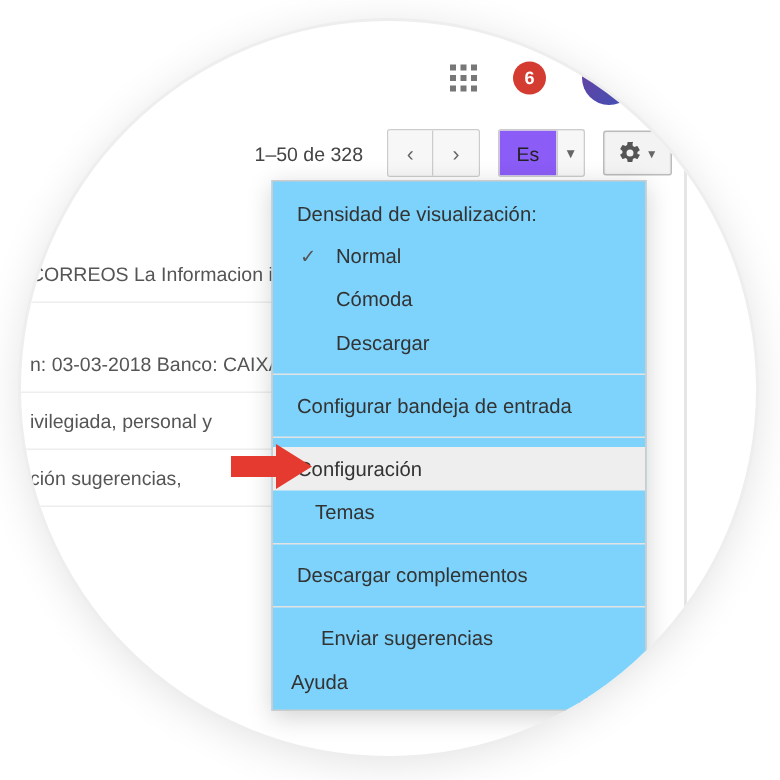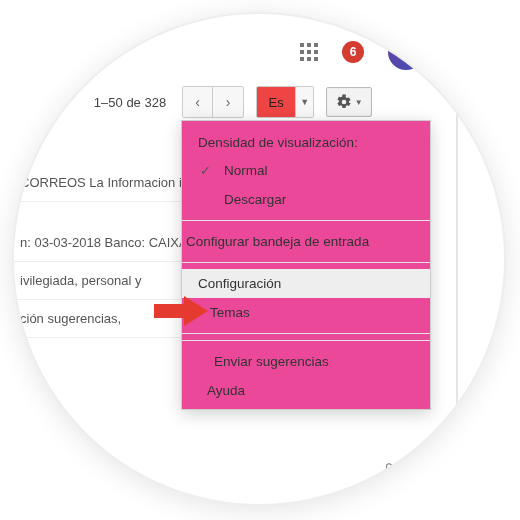--- a/index.html
+++ b/index.html
@@ -58,33 +58,33 @@
     width: 36px; height:36px; border-radius:50%;
     background: linear-gradient(135deg,#6b3fa0,#3f51b5);
   }
   
   .toolbar {
     position:absolute;
     top: 72px;
     left: 4px; right: 50px;
     display:flex;
     align-items:center;
-    justify-content:center;
+    justify-content:flex-end;
     gap: 12px;
     padding-right: 6px;
   }
   .count { font-size:13px; color:#444; margin-right:4px;}
   .pager { display:flex; border:1px solid #ccc; border-radius:2px; }
   .pager button {
     width:30px; height:30px; background:#f7f7f7; border:none;
     border-right:1px solid #ccc; cursor:pointer; font-size:14px; color:#666;
   }
   .pager button:last-child { border-right:none; }
   .lang { display:flex; border:1px solid #ccc; border-radius:2px; overflow:hidden;}
-  .lang .lbl { width:38px; height:30px; background:#ef4444; display:flex; align-items:center; justify-content:center; font-size:13px;}
+  .lang .lbl { width:38px; height:30px; background:#8b5cf6; display:flex; align-items:center; justify-content:center; font-size:13px;}
   .lang .dd { width:18px; height:30px; background:#f7f7f7; border-left:1px solid #ccc; display:flex; align-items:center; justify-content:center; font-size:9px; color:#666;}
   .gearbtn {
     width:46px; height:30px; border:1px solid #bbb; border-radius:2px;
     background:#f3f3f3; display:flex; align-items:center; justify-content:center; gap:3px;
     box-shadow:inset 0 0 0 1px rgba(0,0,0,0.02);
     cursor:pointer;
   }
   .gearbtn svg { width:16px; height:16px; fill:#555;}
   .gearbtn .caret { font-size:8px; color:#666;}
   
@@ -100,21 +100,21 @@
     border-bottom:1px solid #eee;
     white-space:nowrap;
     overflow:hidden;
   }
   
   .menu {
     position:absolute;
     top: 106px;
     left: 167px;
     width: 250px;
-    background:#ec4899;
+    background:#7dd3fc;
     border:1px solid #ccc;
     box-shadow:0 4px 16px rgba(0,0,0,0.18);
     padding: 8px 0 4px 0;
     font-size:13.5px;
     color:#333;
     z-index:10;
   }
   .menu .header { padding:6px 16px; color:#333; }
   .menu .item {
     padding:7px 16px 7px 42px;
@@ -194,30 +194,32 @@
         <div>CORREOS La Informacion i</div>
         <div style="height:14px;border:none"></div>
         <div>n: 03-03-2018 Banco: CAIXA</div>
         <div>ivilegiada, personal y</div>
         <div>ción sugerencias,</div>
       </div>
 
       <div class="menu">
         <div class="header">Densidad de visualización:</div>
         <div class="item check">Normal</div>
+        <div class="item">Cómoda</div>
         <div class="item">Descargar</div>
         <div class="sep"></div>
-        <div class="item" style="padding-left:4px">Configurar bandeja de entrada</div>
+        <div class="item" style="padding-left:16px">Configurar bandeja de entrada</div>
         <div class="sep"></div>
         <div class="item selected" style="padding-left:16px">Configuración</div>
         <div class="item" style="padding-left:28px">Temas</div>
         <div class="sep"></div>
+        <div class="item" style="padding-left:16px">Descargar complementos</div>
         <div class="sep"></div>
         <div class="item" style="padding-left:32px">Enviar sugerencias</div>
-        <div class="item" style="padding-left:25px">Ayuda</div>
+        <div class="item" style="padding-left:12px">Ayuda</div>
       </div>
 
       <svg class="arrow" width="54" height="30" viewBox="0 0 54 30">
         <polygon points="0,8 30,8 30,0 54,15 30,30 30,22 0,22" fill="#e53a2f"></polygon>
       </svg>
 
       <div class="bottomrow">
         <span class="clip">
           <svg viewBox="0 0 24 24">
               <path d="M16.5 6v9a4.5 4.5 0 0 1-9 0V5a3 3 0 0 1 6 0v10a1.5 1.5 0 0 1-3 0V6H9v9a3 3 0 0 0 6 0V5a4.5 4.5 0 0 0-9 0v10a6 6 0 0 0 12 0V6Z"></path>

